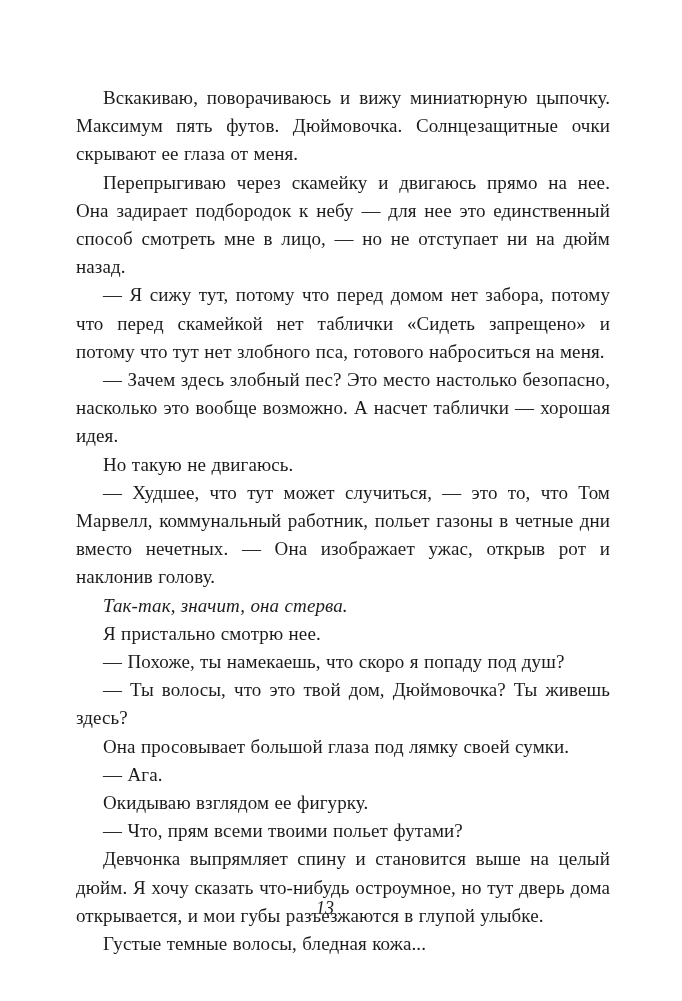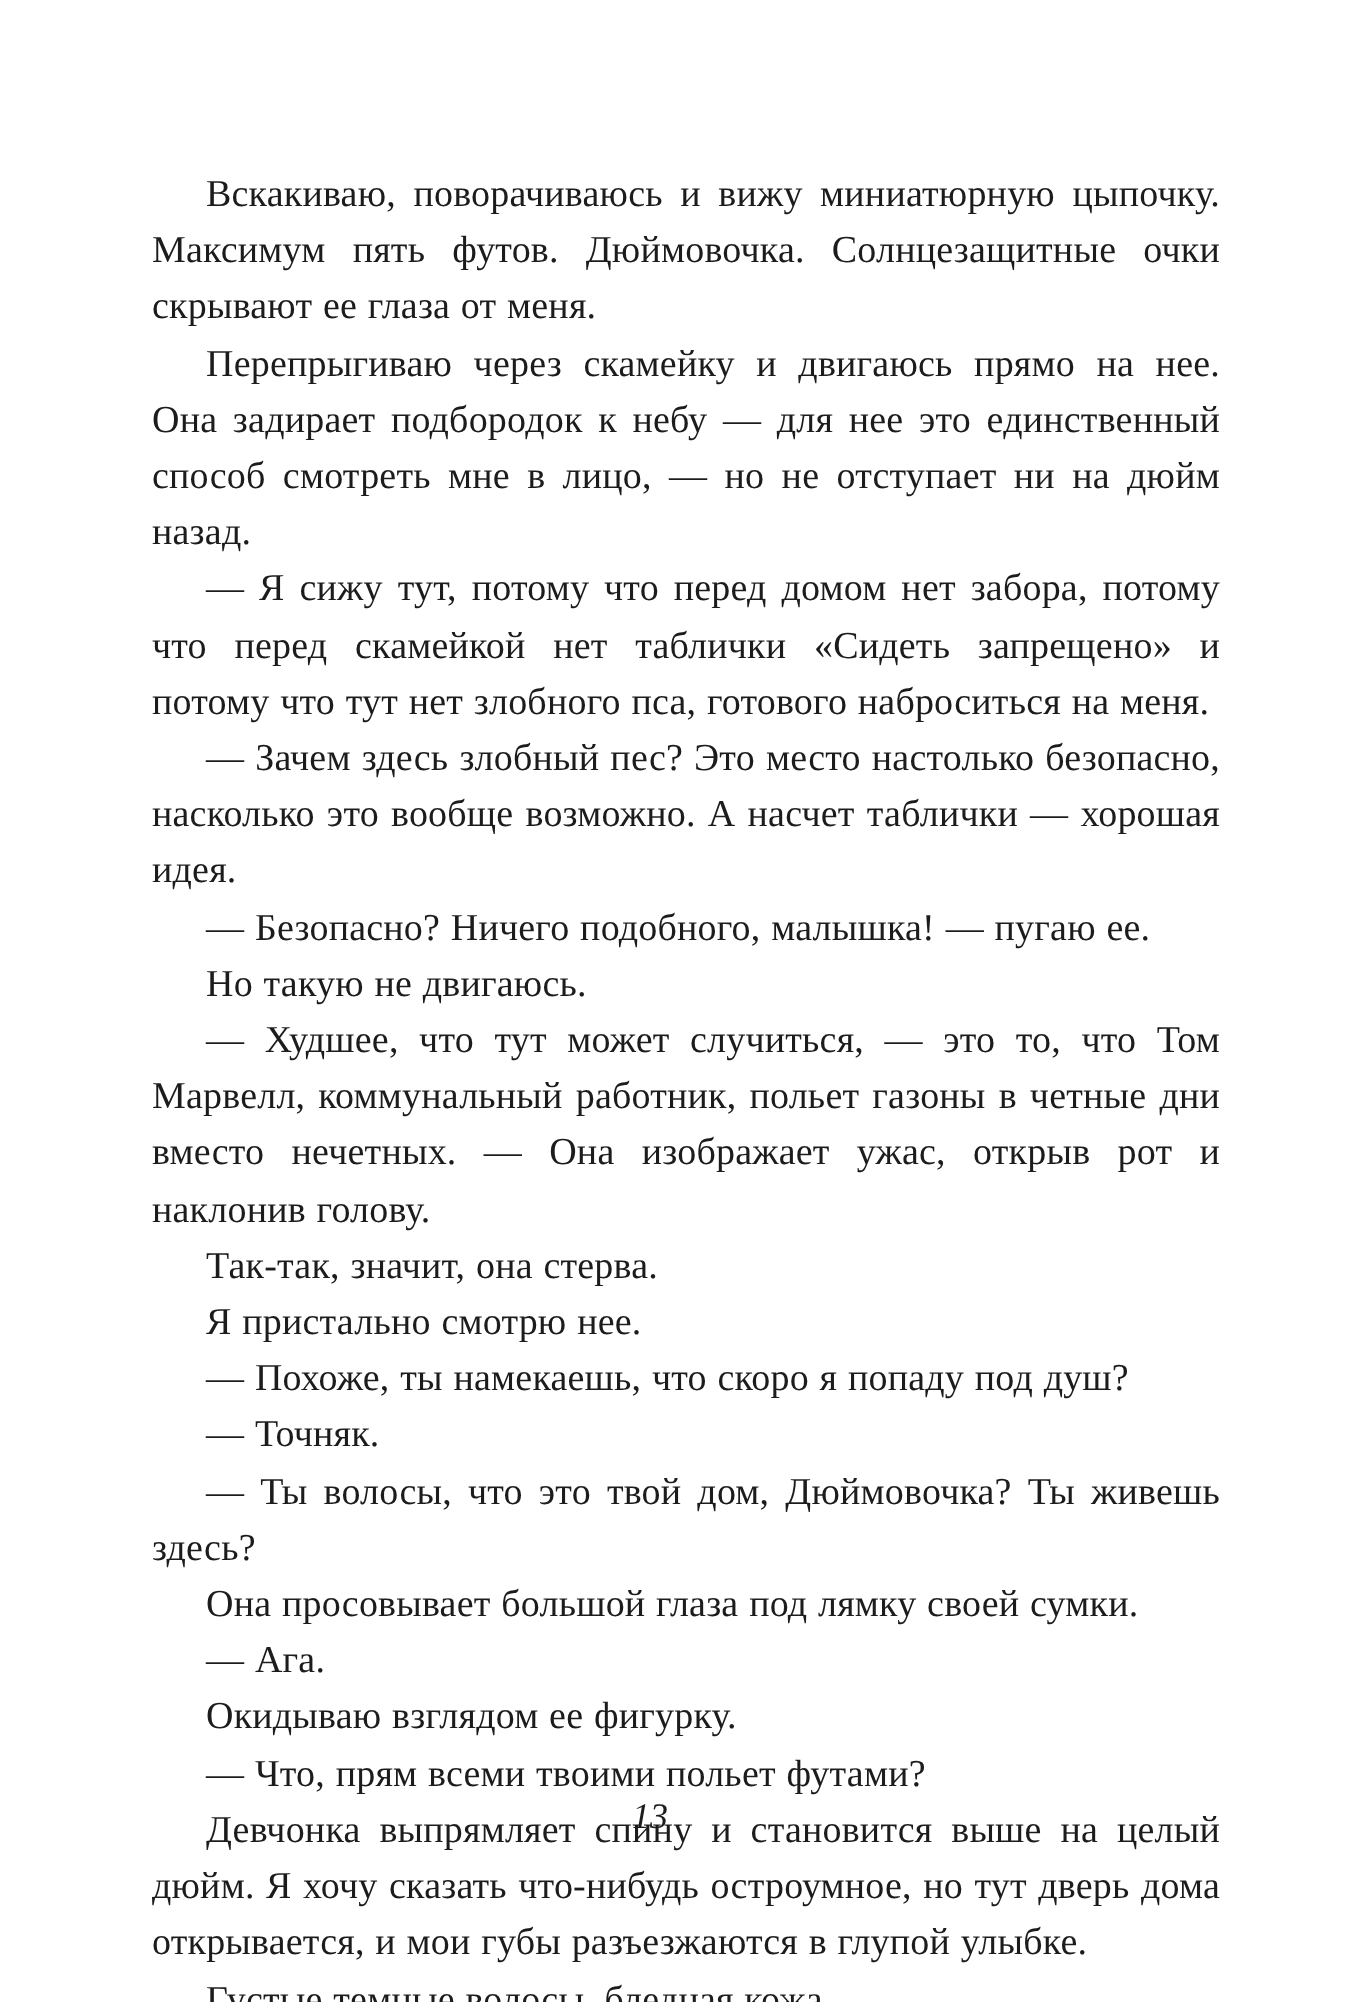--- a/index.html
+++ b/index.html
@@ -32,20 +32,21 @@
     margin: 0;
     padding: 0;
     font-size: 19px;
     line-height: 28.2px;
     text-align: justify;
     text-indent: 27px;
     letter-spacing: 0.1px;
     word-spacing: 0.5px;
   }
   .text-block p.italic {
+    font-style: italic;
   }
   .page-number {
     position: absolute;
     top: 896px;
     left: 0;
     width: 650px;
     text-align: center;
     font-size: 18px;
     line-height: 24px;
     color: #1c1c1c;
@@ -54,27 +55,25 @@
 </style>
 </head>
 <body>
 
 <div class="page">
   <div class="text-block">
       <p>Вскакиваю, поворачиваюсь и вижу миниатюрную цыпочку. Максимум пять футов. Дюймовочка. Солнцезащитные очки скрывают ее глаза от меня.</p>
       <p>Перепрыгиваю через скамейку и двигаюсь прямо на нее. Она задирает подбородок к небу — для нее это единственный способ смотреть мне в лицо, — но не отступает ни на дюйм назад.</p>
       <p>— Я сижу тут, потому что перед домом нет забора, потому что перед скамейкой нет таблички «Сидеть запрещено» и потому что тут нет злобного пса, готового наброситься на меня.</p>
       <p>— Зачем здесь злобный пес? Это место настолько безопасно, насколько это вообще возможно. А насчет таблички — хорошая идея.</p>
-      <p>— Безопасно? Ничего подобного, малышка! — пугаю ее.</p>
       <p>Но такую не двигаюсь.</p>
       <p>— Худшее, что тут может случиться, — это то, что Том Марвелл, коммунальный работник, польет газоны в четные дни вместо нечетных. — Она изображает ужас, открыв рот и наклонив голову.</p>
       <p class="italic">Так-так, значит, она стерва.</p>
       <p>Я пристально смотрю нее.</p>
       <p>— Похоже, ты намекаешь, что скоро я попаду под душ?</p>
-      <p>— Точняк.</p>
       <p>— Ты волосы, что это твой дом, Дюймовочка? Ты живешь здесь?</p>
       <p>Она просовывает большой глаза под лямку своей сумки.</p>
       <p>— Ага.</p>
       <p>Окидываю взглядом ее фигурку.</p>
       <p>— Что, прям всеми твоими польет футами?</p>
       <p>Девчонка выпрямляет спину и становится выше на целый дюйм. Я хочу сказать что-нибудь остроумное, но тут дверь дома открывается, и мои губы разъезжаются в глупой улыбке.</p>
       <p>Густые темные волосы, бледная кожа...</p>
     </div>
   <div class="page-number">13</div>
 </div>

